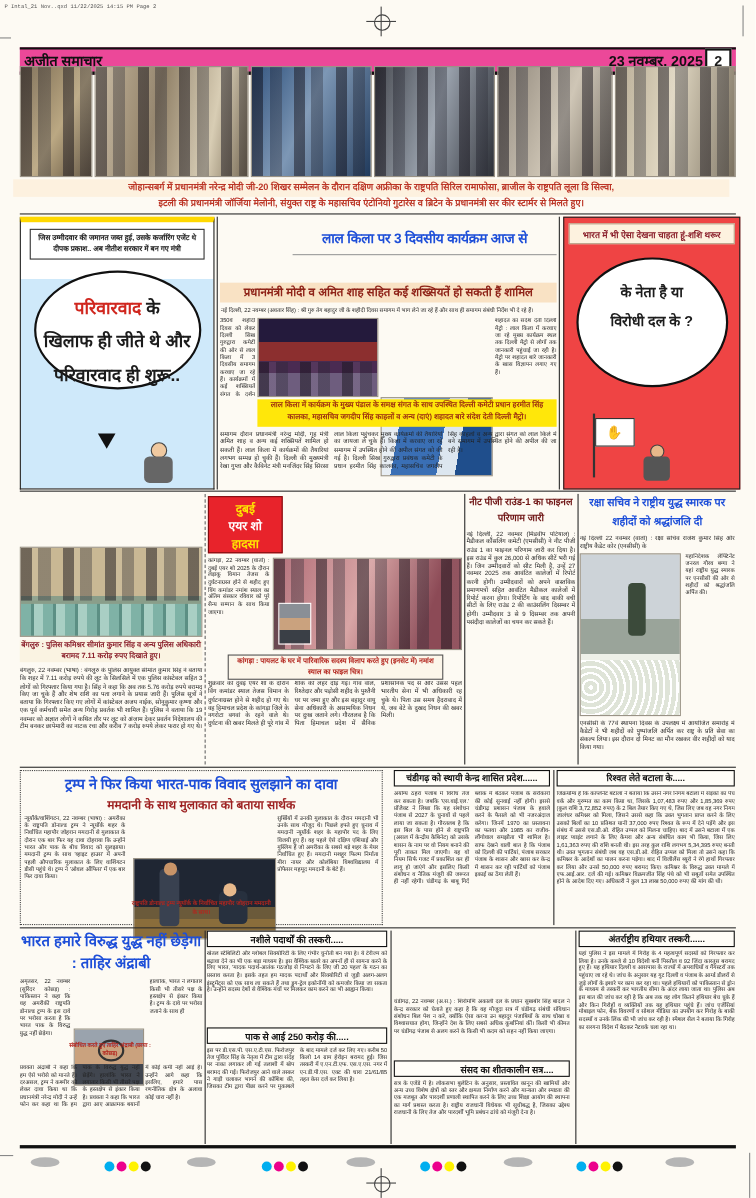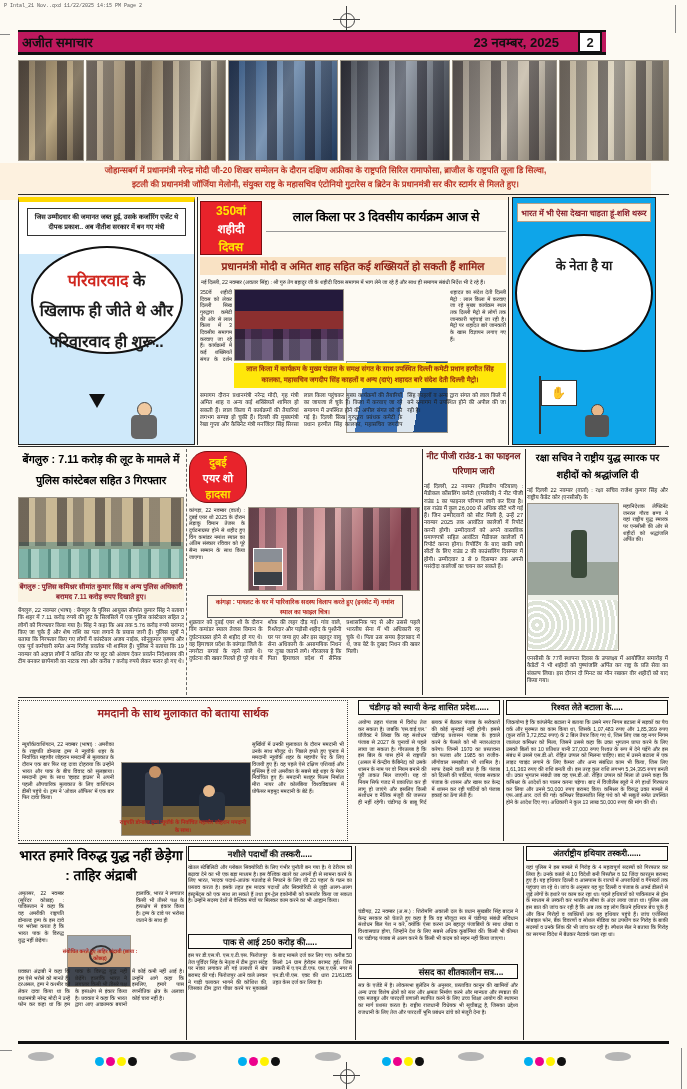--- a/index.html
+++ b/index.html
@@ -18,38 +18,38 @@
   .badge .y{color:#ffe600;} .badge .w{color:#ffffff;}
   .jhead{border:1.4px solid #111;background:#fffdf7;font-weight:bold;text-align:center;color:#111;box-sizing:border-box;}
   .caphl{background:#ffe70a;color:#9c2c10;font-weight:bold;text-align:center;}
   .redcap{color:#8a1f2b;font-weight:bold;text-align:center;}
   .bubble{background:#fff;border:2px solid #111;border-radius:50%;text-align:center;font-weight:bold;box-sizing:border-box;}
   .dotgroup span{display:inline-block;width:9px;height:9px;border-radius:50%;margin-right:2px;}
   .greyblob{width:26px;height:9px;background:#b5b5b5;border-radius:50%;}
   .crosshair{width:13px;height:13px;border:1px solid #444;border-radius:50%;}
   .crossv{width:1px;height:27px;background:#444;} .crossk{height:1px;width:27px;background:#444;}
   .col3{column-count:3;column-gap:5px;} .col2{column-count:2;column-gap:5px;}
-  .hl-black{font-weight:bold;color:#000000;text-align:center;}
+  .hl-black{font-weight:bold;color:#1d4ed8;text-align:center;}
 </style>
 </head>
 <body>
 
 <div class="sheet">
 
   <div class="a" style="left:4px;top:3px;font-family:'Liberation Mono','DejaVu Sans Mono',monospace;font-size:5px;color:#555;">P Intal_21 Nov..qxd   11/22/2025   14:15 PM   Page 2</div>
 
   <div class="a crossv" style="left:346px;top:6px;"></div>
   <div class="a crossk" style="left:333px;top:19px;"></div>
   <div class="a crosshair" style="left:340px;top:13px;position:absolute;"></div>
   <div class="a" style="left:675px;top:5px;width:1px;height:28px;background:#888;"></div>
   <div class="a" style="left:0;top:34px;width:10px;height:1px;background:#888;"></div>
 
-  <div class="a" style="left:18px;top:30px;width:588px;height:25px;background:#be185d;border-top:2px solid #111;border-bottom:3px solid #111;box-sizing:border-box;display:flex;align-items:center;justify-content:space-between;padding:0 4px;">
+  <div class="a" style="left:18px;top:43px;width:651px;height:25px;background:#ec4899;border-top:2px solid #111;border-bottom:3px solid #111;box-sizing:border-box;display:flex;align-items:center;justify-content:space-between;padding:0 4px;">
     <div style="font-weight:bold;font-size:13px;color:#111;">अजीत समाचार</div>
-    <div style="display:flex;align-items:center;gap:19px;">
+    <div style="display:flex;align-items:center;gap:2px;">
       <div style="font-weight:bold;font-size:13px;color:#111;">23 नवम्बर, 2025</div>
       <div style="border:2px solid #111;background:#fff;width:20px;height:18px;display:flex;align-items:center;justify-content:center;font-weight:bold;font-size:13px;">2</div>
     </div>
   </div>
 
   <div class="a" style="left:18px;top:60px;width:651px;height:101px;display:flex;gap:2px;">
     <div class="ph" style="width:66px;background:linear-gradient(120deg,#7a6a52,#bba883 55%,#5d4f3c);">
         <div class="figs"></div>
       </div>
     <div class="ph" style="width:140px;background:linear-gradient(100deg,#c8b9a0,#8f7f66 40%,#d8cdb4 75%,#6d5f49);">
@@ -62,85 +62,80 @@
         <div class="figs"></div>
       </div>
     <div class="ph" style="width:105px;background:linear-gradient(110deg,#8c8377,#cfc6b6 55%,#6e665a);">
         <div class="figs"></div>
       </div>
     <div class="ph" style="width:110px;background:linear-gradient(100deg,#b4a88f,#e0d7c2 45%,#7c7260);">
         <div class="figs"></div>
       </div>
   </div>
 
-  <div class="a" style="left:0;top:163px;width:651px;height:37px;background:#fdf1df;color:#bc3627;font-weight:bold;font-size:8.4px;line-height:1.7;text-align:center;">
+  <div class="a" style="left:12px;top:163px;width:651px;height:16px;background:#fdf1df;color:#bc3627;font-weight:bold;font-size:8.4px;line-height:1.7;text-align:center;">
     <div>जोहान्सबर्ग में प्रधानमंत्री नरेन्द्र मोदी जी-20 शिखर सम्मेलन के दौरान दक्षिण अफ्रीका के राष्ट्रपति सिरिल रामाफोसा, ब्राजील के राष्ट्रपति लूला डि सिल्वा,</div>
     <div>इटली की प्रधानमंत्री जॉर्जिया मेलोनी, संयुक्त राष्ट्र के महासचिव एंटोनियो गुटारेस व ब्रिटेन के प्रधानमंत्री सर कीर स्टार्मर से मिलते हुए।</div>
   </div>
   <div class="hr" style="left:18px;top:194px;width:651px;"></div>
 
   <div class="a" style="left:18px;top:197px;width:177px;height:248px;border:1.5px solid #222;border-top:5px solid #ffd800;box-sizing:border-box;background:linear-gradient(#ffffff 0 52px,#cfe9fa 52px);">
     <div style="margin:6px 8px 0 8px;border:1.5px solid #333;background:#fff;padding:3px 4px;font-size:6.6px;font-weight:bold;text-align:center;line-height:1.5;">जिस उम्मीदवार की जमानत जब्त हुई, उसके कर्जारिंग एजेंट थे दीपक प्रकाश.. अब नीतीश सरकार में बन गए मंत्री</div>
     <div class="bubble" style="margin:10px auto 0 auto;width:152px;height:108px;padding-top:18px;font-size:16px;line-height:1.9;">
       <div><span style="color:#d0271f;">परिवारवाद</span><span> के</span></div>
       <div>खिलाफ ही जीते थे और</div>
       <div>परिवारवाद ही शुरू..</div>
     </div>
     <div class="a" style="left:70px;top:192px;width:0;height:0;border-left:8px solid transparent;border-right:8px solid transparent;border-top:14px solid #111;"></div>
     <div class="a" style="left:118px;top:200px;width:13px;height:13px;border-radius:50%;background:#f0c9a0;border:1px solid #444;"></div>
     <div class="a" style="left:112px;top:213px;width:26px;height:24px;border-radius:5px;background:#666;"></div>
   </div>
 
   <div class="a" style="left:200px;top:197px;width:306px;height:248px;">
-    <div class="badge" style="position:absolute;left:0;top:4px;width:62px;height:54px;font-size:12px;">
-      <div class="y">350वां</div>
-      <div class="w">शहीदी</div>
-      <div class="y">दिवस</div>
-    </div>
     <div class="a hl-black" style="left:66px;top:12px;width:240px;font-size:12.5px;white-space:nowrap;overflow:hidden;letter-spacing:-0.2px;line-height:1.3;">लाल किला पर 3 दिवसीय कार्यक्रम आज से</div>
     <div class="a" style="left:66px;top:34px;right:0;height:1px;background:#999;"></div>
     <div class="a" style="left:0;top:60px;width:306px;height:18px;background:#f9e2c4;color:#8f2318;font-weight:bold;font-size:10.5px;text-align:center;line-height:18px;white-space:nowrap;overflow:hidden;">प्रधानमंत्री मोदी व अमित शाह सहित कई शख्सियतें हो सकती हैं शामिल</div>
     <div class="a" style="left:1px;top:81px;width:304px;height:8px;font-size:5.2px;white-space:nowrap;overflow:hidden;color:#222;">नई दिल्ली, 22 नवम्बर (अवतार सिंह) : श्री गुरु तेग बहादुर जी के शहीदी दिवस समागम में भाग लेने जा रहे हैं और साथ ही समागम संबंधी निर्देश भी दे रहे हैं।</div>
     <div class="a tiny" style="left:0;top:92px;width:32px;height:72px;overflow:hidden;">350वें शहीदी दिवस को लेकर दिल्ली सिख गुरुद्वारा कमेटी की ओर से लाल किला में 3 दिवसीय समागम करवाए जा रहे हैं। कार्यक्रमों में कई शख्सियतें संगत के दर्शन करेंगी।</div>
     <div class="ph a" style="left:34px;top:92px;width:110px;height:72px;background:linear-gradient(#241a3c 0 30%,#8c2f2f 30% 55%,#4a2b52 55% 70%,#6e5d7e 70%);">
         <div class="figs" style="top:55%;"></div>
       </div>
     <div class="ph a" style="left:146px;top:92px;width:102px;height:72px;background:linear-gradient(100deg,#e8eef4 0 18%,#3a6fb5 18% 55%,#dce6ef 55% 70%,#1f4e8c 70%);"></div>
     <div class="a tiny" style="left:250px;top:92px;width:56px;height:72px;overflow:hidden;">शहादत का संदेश देती दिल्ली मैट्रो : लाल किला में करवाए जा रहे मुख्य कार्यक्रम स्थल तक दिल्ली मैट्रो से लोगों तक जानकारी पहुंचाई जा रही है। मैट्रो पर शहादत बारे जानकारी के खास विज्ञापन लगाए गए हैं।</div>
     <div class="a caphl" style="left:34px;top:166px;width:272px;height:25px;font-size:6.8px;line-height:1.55;padding:1px 2px;box-sizing:border-box;">लाल किला में कार्यक्रम के मुख्य पंडाल के समक्ष संगत के साथ उपस्थित दिल्ली कमेटी प्रधान हरमीत सिंह कालका, महासचिव जगदीप सिंह काहलों व अन्य (दाएं) शहादत बारे संदेश देती दिल्ली मैट्रो।</div>
     <div class="a small col3" style="left:0;top:195px;width:306px;height:52px;overflow:hidden;">समागम दौरान प्रधानमंत्री नरेन्द्र मोदी, गृह मंत्री अमित शाह व अन्य कई शख्सियतें शामिल हो सकती हैं। लाल किला में कार्यक्रमों की तैयारियां लगभग सम्पन्न हो चुकी हैं। दिल्ली की मुख्यमंत्री रेखा गुप्ता और कैबिनेट मंत्री मनजिंदर सिंह सिरसा लाल किला पहुंचकर मुख्य कार्यक्रमों की तैयारियों का जायजा ले चुके हैं। किला में करवाए जा रहे समागम में उपस्थित होने की अपील संगत को की गई है। दिल्ली सिख गुरुद्वारा प्रबंधक कमेटी के प्रधान हरमीत सिंह कालका, महासचिव जगदीप सिंह काहलों व अन्य द्वारा संगत को लाल किले में बने समागम में उपस्थित होने की अपील की जा रही है।</div>
   </div>
 
-  <div class="a" style="left:512px;top:197px;width:144px;height:248px;border:1.5px solid #222;box-sizing:border-box;background:#0ea5e9;">
+  <div class="a" style="left:512px;top:197px;width:161px;height:248px;border:1.5px solid #222;box-sizing:border-box;background:#ef4444;">
     <div style="margin:5px 4px 0 4px;background:#fdf2df;border:1px solid #b89f86;color:#8a1f2b;font-weight:bold;font-size:8px;text-align:center;padding:3px 2px;">भारत में भी ऐसा देखना चाहता हूं-शशि थरूर</div>
     <div class="bubble" style="margin:12px auto 0 auto;width:138px;height:118px;padding-top:17px;font-size:13px;line-height:2.0;">
       <div>के नेता है या</div>
+      <div>विरोधी दल के ?</div>
     </div>
     <div class="a" style="left:26px;top:178px;width:2px;height:58px;background:#333;"></div>
     <div class="a" style="left:28px;top:182px;width:34px;height:24px;background:#fff;border:1px solid #333;display:flex;align-items:center;justify-content:center;font-size:12px;color:#e87722;">✋</div>
     <div class="a" style="left:78px;top:206px;width:11px;height:11px;border-radius:50%;background:#e8b88a;border:1px solid #444;"></div>
     <div class="a" style="left:72px;top:217px;width:24px;height:22px;border-radius:4px;background:#555;"></div>
   </div>
 
   <div class="vr" style="left:197px;top:197px;height:248px;"></div>
   <div class="vr" style="left:508px;top:197px;height:248px;"></div>
   <div class="hr" style="left:18px;top:446px;width:651px;"></div>
 
   <div class="a" style="left:18px;top:449px;width:166px;height:246px;">
-    <div class="hl-black" style="font-size:10.8px;line-height:1.9;">बेंगलुरु : 7.11 करोड़ की लूट के मामले में पुलिस कांस्टेबल सहित 3 गिरफ्तार</div>
     <div class="ph" style="position:absolute;left:0;top:48px;width:166px;height:82px;background:linear-gradient(#c9b894 0 55%,#8a9e8a 55%);">
       <div class="figs" style="bottom:40%;"></div>
       <div style="position:absolute;left:0;right:0;bottom:0;height:36%;background:repeating-linear-gradient(90deg,#7fb2a6 0 9px,#5c8f84 9px 12px,#a9cfc4 12px 20px);"></div>
     </div>
     <div class="redcap" style="position:absolute;left:0;top:133px;width:166px;font-size:6.8px;line-height:1.5;background:#faf3e2;">बेंगलुरु : पुलिस कमिश्नर सीमांत कुमार सिंह व अन्य पुलिस अधिकारी बरामद 7.11 करोड़ रुपए दिखाते हुए।</div>
     <div class="small" style="position:absolute;left:0;top:158px;width:166px;height:88px;overflow:hidden;">बेंगलुरु, 22 नवम्बर (भाषा) : बेंगलुरु के पुलिस आयुक्त सीमांत कुमार सिंह ने बताया कि शहर में 7.11 करोड़ रुपये की लूट के सिलसिले में एक पुलिस कांस्टेबल सहित 3 लोगों को गिरफ्तार किया गया है। सिंह ने कहा कि अब तक 5.76 करोड़ रुपये बरामद किए जा चुके हैं और शेष राशि का पता लगाने के प्रयास जारी हैं। पुलिस सूत्रों ने बताया कि गिरफ्तार किए गए लोगों में कांस्टेबल अजय नाईक, सोनूकुमार कृष्णा और एक पूर्व कर्मचारी समेत अन्य गिरोह प्रवर्तक भी शामिल हैं। पुलिस ने बताया कि 19 नवम्बर को अज्ञात लोगों ने कथित तौर पर लूट को अंजाम देकर प्रवर्तन निदेशालय की टीम बनकर छापेमारी का नाटक रचा और करीब 7 करोड़ रुपये लेकर फरार हो गए थे।</div>
   </div>
 
   <div class="a" style="left:189px;top:449px;width:231px;height:246px;">
-    <div class="badge" style="position:absolute;left:0;top:2px;width:58px;height:52px;font-size:11px;border-radius:18px;">
+    <div class="badge" style="position:absolute;left:0;top:2px;width:68px;height:52px;font-size:11px;">
       <div class="y">दुबई</div>
       <div class="w">एयर शो</div>
       <div class="y">हादसा</div>
     </div>
     <div class="a tiny" style="left:0;top:58px;width:56px;height:84px;overflow:hidden;">कांगड़ा, 22 नवम्बर (वार्ता) : दुबई एयर शो 2025 के दौरान लड़ाकू विमान तेजस के दुर्घटनाग्रस्त होने से शहीद हुए विंग कमांडर नमांश स्याल का अंतिम संस्कार रविवार को पूरे सैन्य सम्मान के साथ किया जाएगा।</div>
     <div class="ph a" style="left:59px;top:58px;width:172px;height:84px;background:linear-gradient(110deg,#b06a75,#d8a5a5 45%,#8c4a56 80%);">
       <div class="figs"></div>
       <div style="position:absolute;left:4px;bottom:4px;width:28px;height:36px;background:linear-gradient(#8a8f96 0 35%,#caa27e 35% 65%,#3a3f46 65%);border:1px solid #fff;"></div>
     </div>
     <div class="a" style="left:18px;top:146px;width:196px;border:1px solid #555;background:#fcf6ea;color:#b3261e;font-weight:bold;font-size:6.4px;text-align:center;line-height:1.5;padding:1px 2px;box-sizing:border-box;">कांगड़ा : पायलट के घर में पारिवारिक सदस्य विलाप करते हुए (इनसेट में) नमांश स्याल का फाइल चित्र।</div>
@@ -162,20 +157,21 @@
     <div class="a tiny" style="left:96px;top:54px;width:45px;height:148px;overflow:hidden;">महानिदेशक लेफ्टिनेंट जनरल गौरव बग्गा ने यहां राष्ट्रीय युद्ध स्मारक पर एनसीसी की ओर से शहीदों को श्रद्धांजलि अर्पित की।</div>
     <div class="a small" style="left:0;top:206px;width:141px;height:40px;overflow:hidden;">एनसीसी के 77वें स्थापना दिवस के उपलक्ष्य में आयोजित समारोह में कैडेटों ने भी शहीदों को पुष्पांजलि अर्पित कर राष्ट्र के प्रति सेवा का संकल्प लिया। इस दौरान दो मिनट का मौन रखकर वीर शहीदों को याद किया गया।</div>
   </div>
 
   <div class="vdash" style="left:186px;top:449px;height:246px;"></div>
   <div class="vr" style="left:422px;top:449px;height:246px;"></div>
   <div class="vr" style="left:525px;top:449px;height:246px;"></div>
   <div class="hr" style="left:18px;top:697px;width:651px;"></div>
 
   <div class="a" style="left:18px;top:700px;width:330px;height:141px;border:1.6px dotted #444;box-sizing:border-box;padding:2px 3px;">
+    <div class="hl-black" style="font-size:13px;">ट्रम्प ने फिर किया भारत-पाक विवाद सुलझाने का दावा</div>
     <div style="font-weight:bold;color:#9c1f1f;font-size:11px;text-align:center;margin-top:2px;">ममदानी के साथ मुलाकात को बताया सार्थक</div>
     <div class="a tiny" style="left:3px;top:40px;width:92px;height:96px;overflow:hidden;">न्यूयॉर्क/वाशिंगटन, 22 नवम्बर (भाषा) : अमरीका के राष्ट्रपति डोनाल्ड ट्रम्प ने न्यूयॉर्क शहर के निर्वाचित महापौर जोहरान ममदानी से मुलाकात के दौरान एक बार फिर यह दावा दोहराया कि उन्होंने भारत और पाक के बीच विवाद को सुलझाया। ममदानी ट्रम्प के साथ 'व्हाइट हाउस' में अपनी पहली औपचारिक मुलाकात के लिए वाशिंगटन डीसी पहुंचे थे। ट्रम्प ने 'ओवल ऑफिस' में एक बार फिर दावा किया।</div>
     <div class="ph a" style="left:99px;top:42px;width:130px;height:74px;background:linear-gradient(#1f2633 0 60%,#6b5a3a 60% 75%,#8a6d3b 75%);">
       <div style="position:absolute;left:18%;top:12%;width:18px;height:52px;background:#394150;border-radius:4px;"></div>
       <div style="position:absolute;left:60%;top:40%;width:26px;height:30px;background:#27303e;border-radius:5px;"></div>
       <div style="position:absolute;left:63%;top:30%;width:12px;height:12px;border-radius:50%;background:#e7b98c;"></div>
       <div style="position:absolute;left:21%;top:4%;width:12px;height:12px;border-radius:50%;background:#c89468;"></div>
     </div>
     <div class="a" style="left:99px;top:118px;width:130px;color:#b3261e;font-weight:bold;font-size:5.4px;text-align:center;line-height:1.4;">राष्ट्रपति डोनाल्ड ट्रम्प न्यूयॉर्क के निर्वाचित महापौर जोहरान ममदानी के साथ।</div>
     <div class="a tiny" style="left:233px;top:40px;width:92px;height:96px;overflow:hidden;">सुर्खियों में उनकी मुलाकात के दौरान ममदानी भी उनके साथ मौजूद थे। पिछले हफ्ते हुए चुनाव में ममदानी न्यूयॉर्क शहर के महापौर पद के लिए विजयी हुए हैं। वह पहले ऐसे दक्षिण एशियाई और मुस्लिम हैं जो अमरीका के सबसे बड़े शहर के मेयर निर्वाचित हुए हैं। ममदानी मशहूर फिल्म निर्माता मीरा नायर और कोलंबिया विश्वविद्यालय में प्रोफैसर महमूद ममदानी के बेटे हैं।</div>

